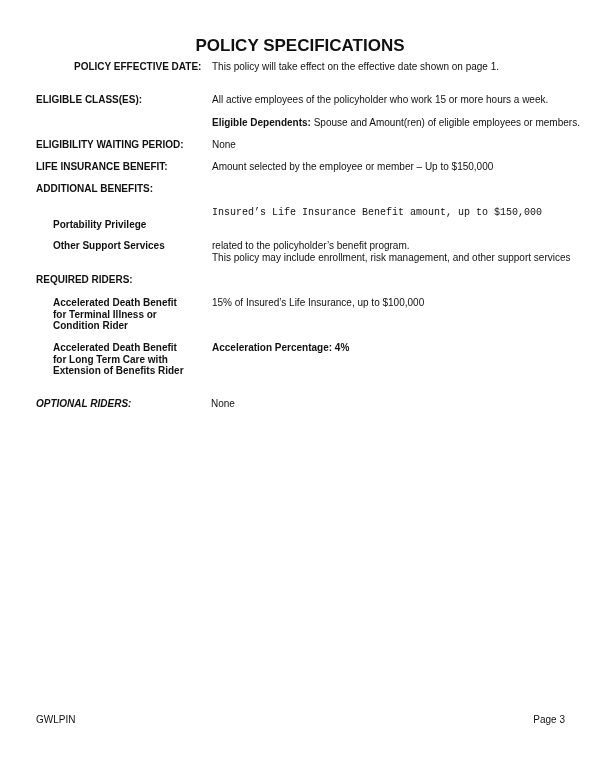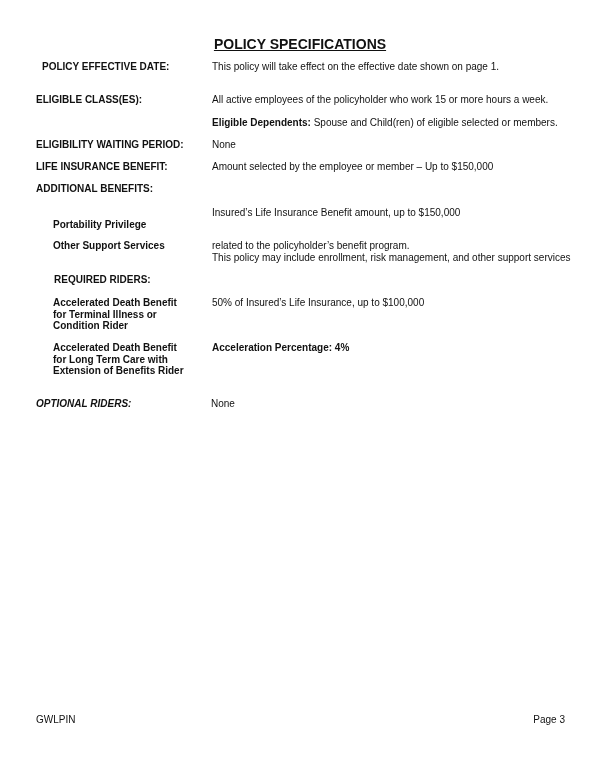--- a/index.html
+++ b/index.html
@@ -1,58 +1,58 @@
 <!DOCTYPE html>
 <html><head>
 <meta charset="utf-8">
 <style>
   html, body { margin:0; padding:0; background:#fff; }
   body { width:600px; height:776px; position:relative; font-family:"Liberation Sans", sans-serif; color:#111; font-size:10px; overflow:hidden; }
   .abs { position:absolute; white-space:nowrap; }
-  .title { font-weight:bold; font-size:14px;text-decoration:underline; }
+  .title { font-weight:bold; font-size:17px; }
   .lbl { font-weight:bold; }
   .lh { line-height:11.5px; }
 </style>
 </head>
 <body>
 
 <div>
   <div class="abs title" style="left:0;width:600px;text-align:center;top:36px;">POLICY SPECIFICATIONS</div>
 
-  <div class="abs lbl" style="left:20px;top:61px;padding-left:22px;">POLICY EFFECTIVE DATE:</div>
+  <div class="abs lbl" style="left:52px;top:61px;padding-left:22px;">POLICY EFFECTIVE DATE:</div>
   <div class="abs" style="left:212px;top:61px;text-align:right;">This policy will take effect on the effective date shown on page 1.</div>
 
   <div class="abs lbl" style="left:36px;top:94px;">ELIGIBLE CLASS(ES):</div>
   <div class="abs" style="left:212px;top:94px;">All active employees of the policyholder who work 15 or more hours a week.</div>
-  <div class="abs" style="left:212px;top:117px;"><span class="lbl">Eligible Dependents:</span><span> Spouse and Child(ren) of eligible selected or members.</span></div>
+  <div class="abs" style="left:212px;top:117px;"><span class="lbl">Eligible Dependents:</span><span> Spouse and Amount(ren) of eligible employees or members.</span></div>
 
   <div class="abs lbl" style="left:36px;top:139px;">ELIGIBILITY WAITING PERIOD:</div>
   <div class="abs" style="left:212px;top:139px;">None</div>
 
   <div class="abs lbl" style="left:36px;top:161px;">LIFE INSURANCE BENEFIT:</div>
   <div class="abs" style="left:212px;top:161px;">Amount selected by the employee or member – Up to $150,000</div>
 
   <div class="abs lbl" style="left:36px;top:183px;">ADDITIONAL BENEFITS:</div>
   <div class="abs lbl" style="left:53px;top:207px;margin-top:12px;">Portability Privilege</div>
-  <div class="abs" style="left:212px;top:207px;">Insured’s Life Insurance Benefit amount, up to $150,000</div>
+  <div class="abs" style="left:212px;top:207px;font-family:Liberation Mono, monospace;">Insured’s Life Insurance Benefit amount, up to $150,000</div>
 
   <div class="abs lbl" style="left:53px;top:240px;">Other Support Services</div>
   <div class="abs lh" style="left:212px;top:240px;">
     <div>related to the policyholder’s benefit program.</div>
     <div>This policy may include enrollment, risk management, and other support services</div>
   </div>
 
-  <div class="abs lbl" style="left:36px;top:274px;margin-left:18px;">REQUIRED RIDERS:</div>
+  <div class="abs lbl" style="left:36px;top:274px;">REQUIRED RIDERS:</div>
 
   <div class="abs lbl lh" style="left:53px;top:297px;">
     <div>Accelerated Death Benefit</div>
     <div>for Terminal Illness or</div>
     <div>Condition Rider</div>
   </div>
-  <div class="abs" style="left:212px;top:297px;">50% of Insured’s Life Insurance, up to $100,000</div>
+  <div class="abs" style="left:212px;top:297px;">15% of Insured’s Life Insurance, up to $100,000</div>
 
   <div class="abs lbl lh" style="left:53px;top:342px;">
     <div>Accelerated Death Benefit</div>
     <div>for Long Term Care with</div>
     <div>Extension of Benefits Rider</div>
   </div>
   <div class="abs" style="left:212px;top:342px;font-weight:bold;">Acceleration Percentage: 4%</div>
 
   <div class="abs lbl" style="left:36px;top:398px;font-style:italic;">OPTIONAL RIDERS:</div>
   <div class="abs" style="left:211px;top:398px;">None</div>

